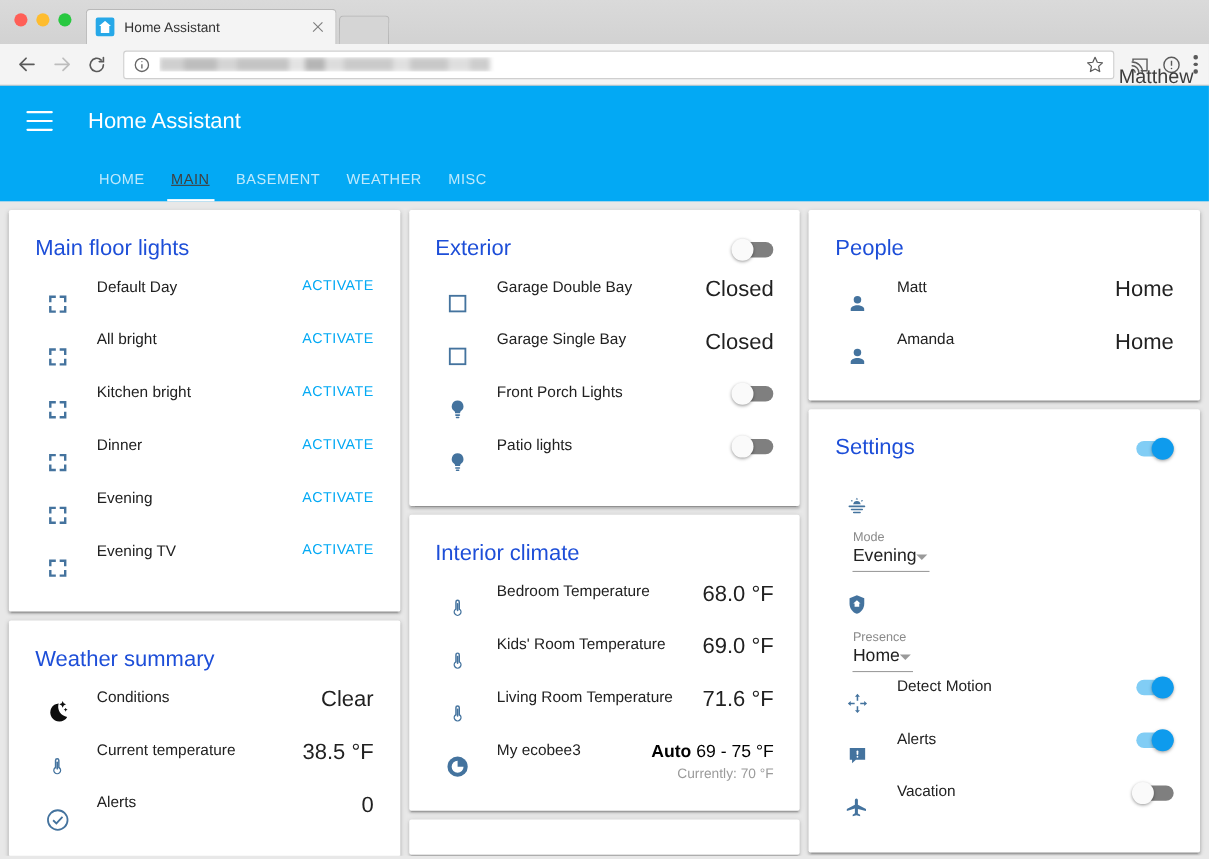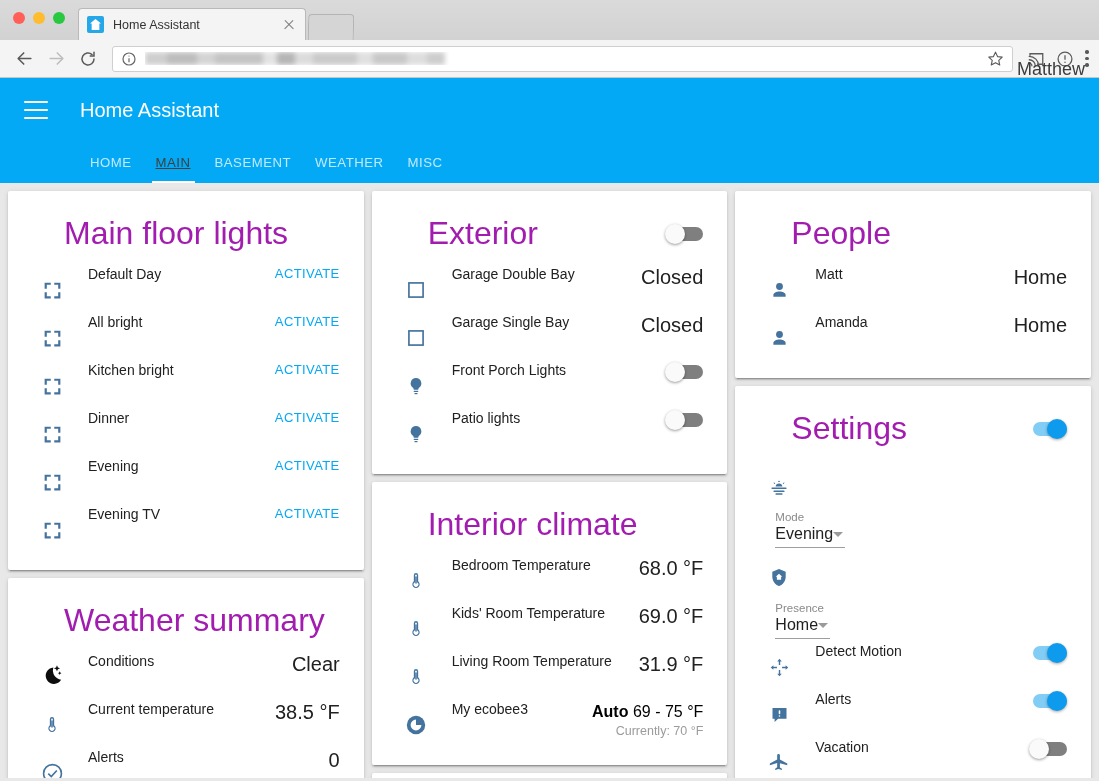--- a/index.html
+++ b/index.html
@@ -141,21 +141,21 @@
 
   .card {
     background: #fff; border-radius: 2px;
     box-shadow: 0 2px 2px 0 rgba(0,0,0,.14), 0 1px 5px 0 rgba(0,0,0,.12), 0 3px 1px -2px rgba(0,0,0,.2);
     padding: 16px 16px 16px 16px;
   }
   .card-header {
     display: flex; align-items: center; justify-content: space-between;
     padding: 8px 8px 14px 8px;
   }
-  .card-title { font-size: 32px; color: #a21caf; font-weight: 400; margin-left: 32px; }
+  .card-title { font-size: 20px; color: #1d4ed8; font-weight: 400; }
 
   .row {
     display: flex; 
     height: 48px; padding: 0 8px;
   }
   .row-icon {
     width: 40px; flex: 0 0 40px;
     display: flex; align-items: center; justify-content: center;
     color: #44739e;
   }
@@ -500,21 +500,21 @@
       </div>
 
       <div class="row">
         <span class="row-icon">
           <svg width="20" height="20" viewBox="0 0 24 24" fill="currentColor">
               <path d="M12 2.5a2.6 2.6 0 0 0-2.6 2.6v7.3a4.4 4.4 0 1 0 5.2 0V5.1A2.6 2.6 0 0 0 12 2.5zm0 1.6c.6 0 1 .45 1 1v8.2l.5.35a2.85 2.85 0 1 1-3 0l.5-.35V5.1c0-.55.4-1 1-1z"></path>
               <rect x="11.1" y="6.2" width="1.8" height="9" rx=".9"></rect>
             </svg>
         </span>
         <span class="row-name">Living Room Temperature</span>
-        <span class="row-value">31.9 °F</span>
+        <span class="row-value">71.6 °F</span>
       </div>
 
       <div class="row">
         <span class="row-icon">
           <svg width="24" height="24" viewBox="0 0 24 24">
               <circle cx="12" cy="12" r="9.2" fill="currentColor"></circle>
               <path d="M12 6.6a5.4 5.4 0 1 0 5.4 5.4h-5.4z" fill="#fff"></path>
             </svg>
         </span>
         <span class="row-name">My ecobee3</span>

